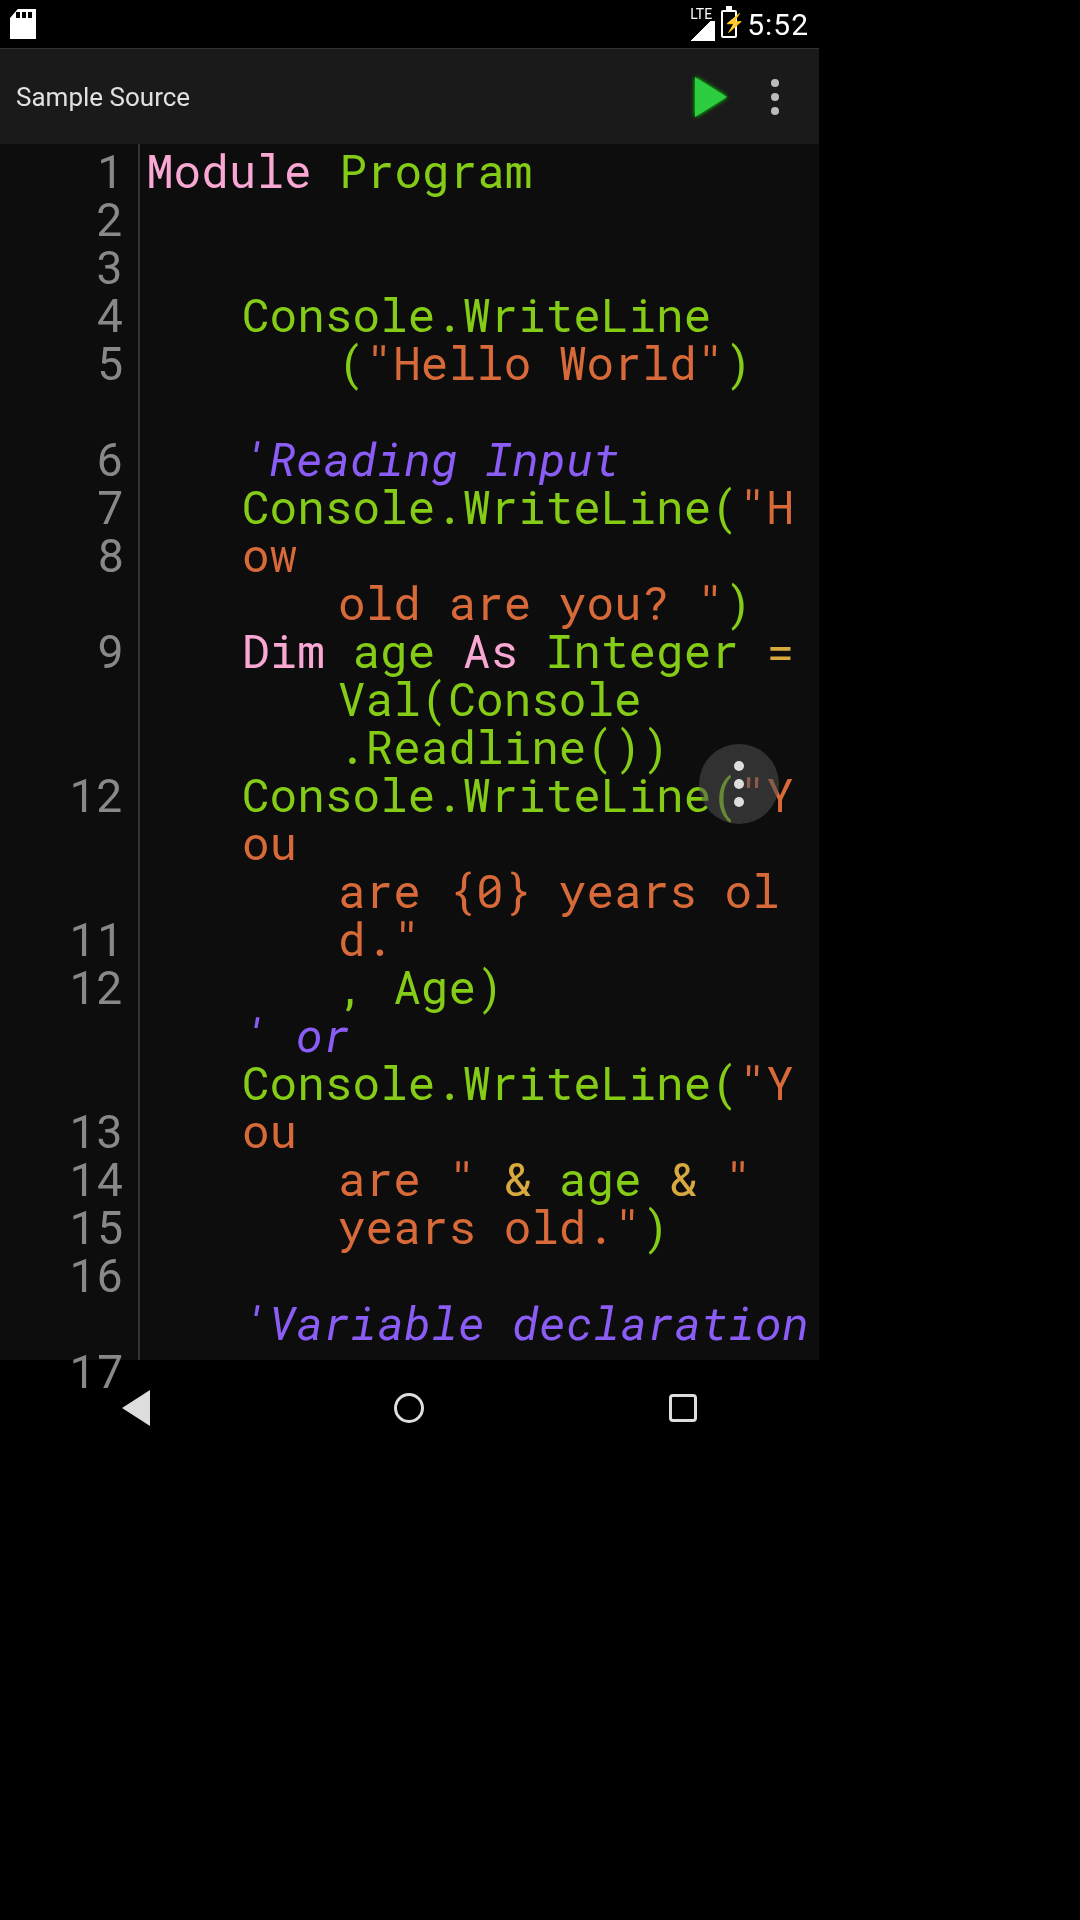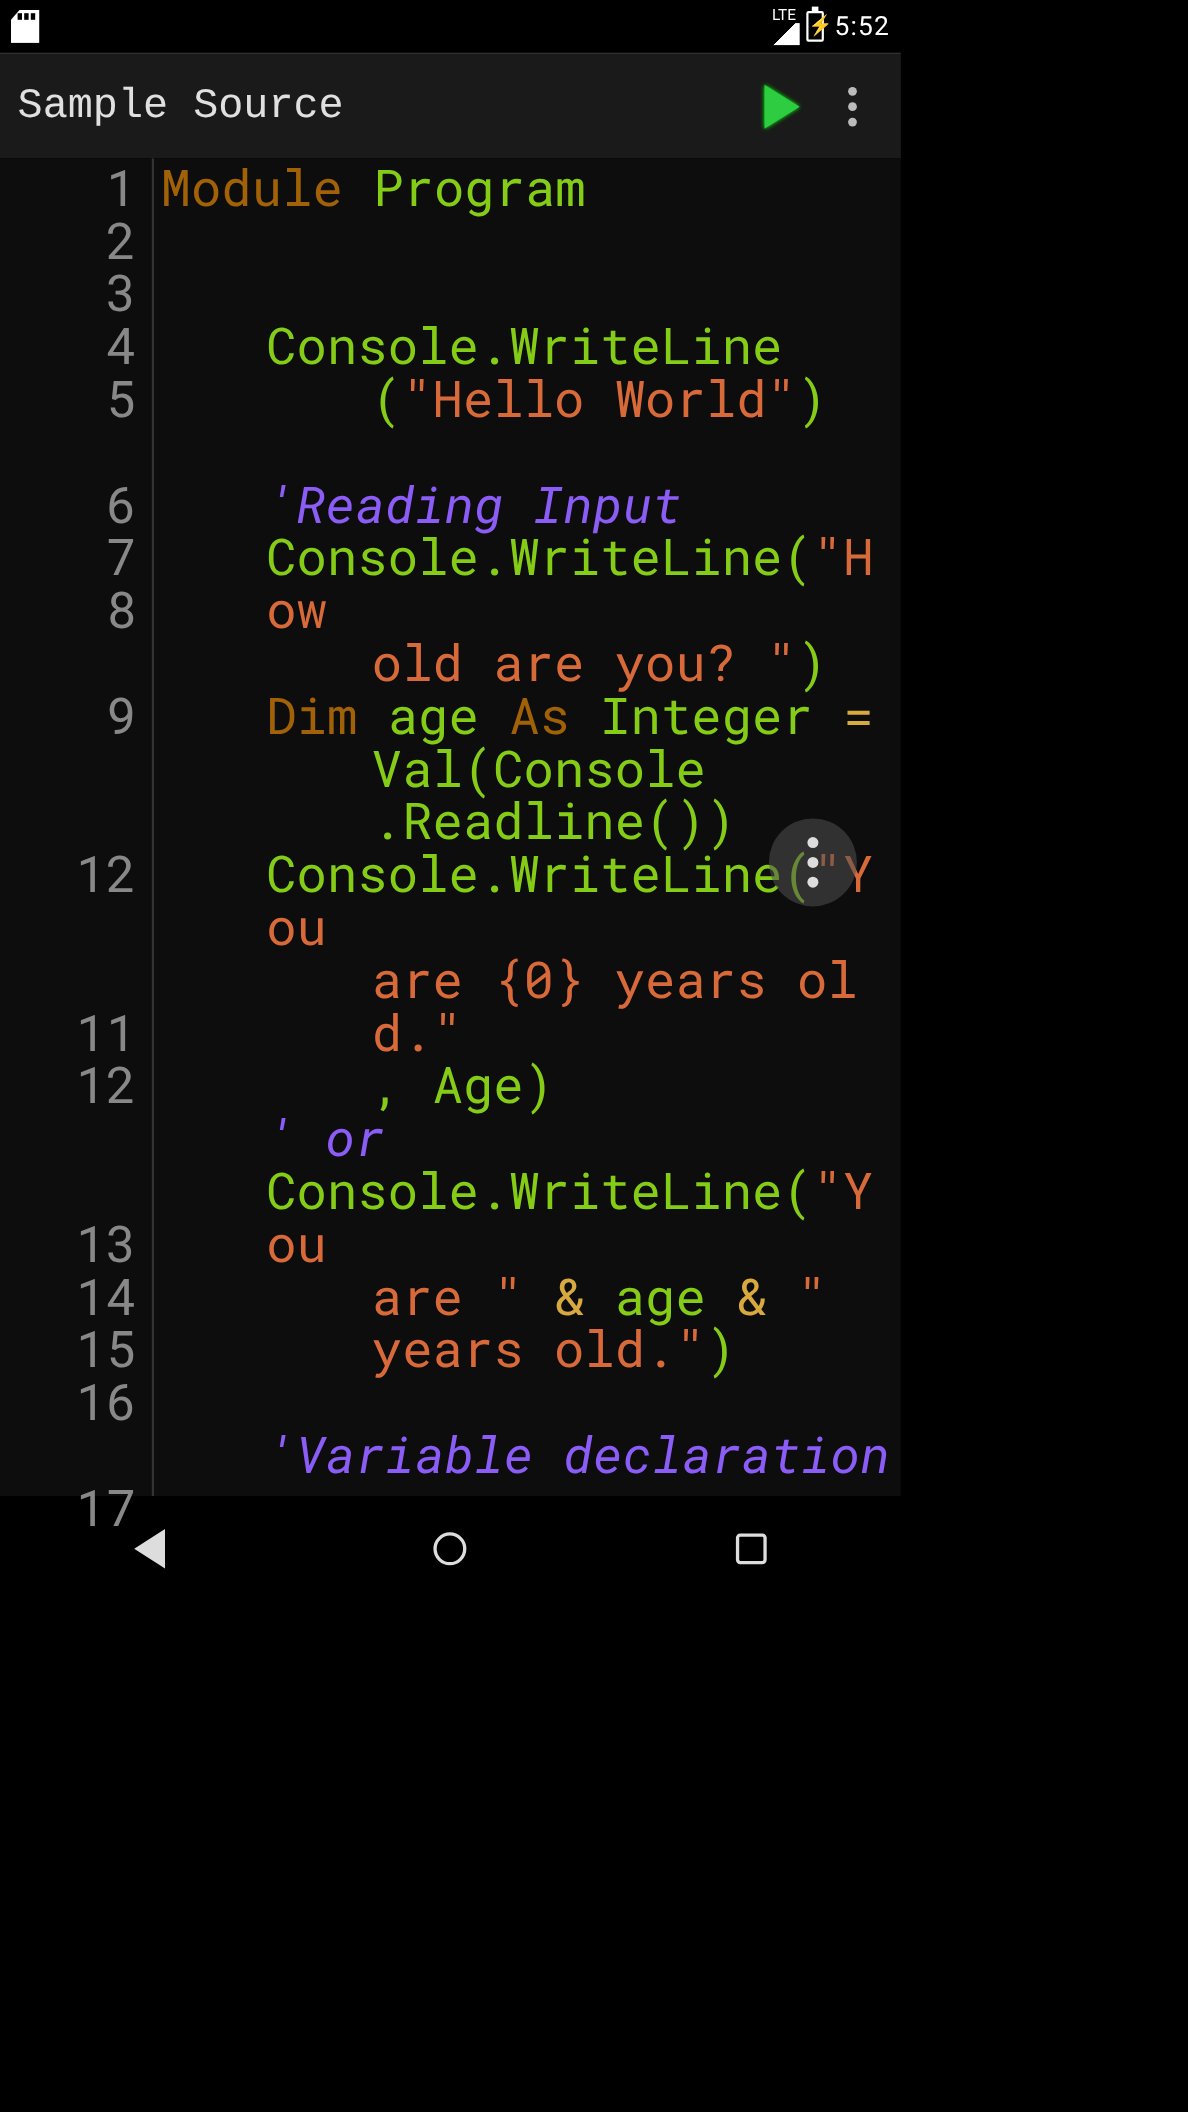--- a/index.html
+++ b/index.html
@@ -16,32 +16,32 @@
   .status-left, .status-right { display: flex; align-items: center; gap: 10px; }
   .status-right { gap: 6px; }
   .sd-icon { width: 26px; height: 30px; background: #fff; position: relative; clip-path: polygon(0 30%, 30% 0, 100% 0, 100% 100%, 0 100%);}
   .sd-icon::after { content:""; position:absolute; right:4px; top:3px; width:4px; height:6px; background:#000; box-shadow: -6px 0 0 #000, -12px 0 0 #000; }
   .lte-sig { display:flex; flex-direction:column; align-items:center; font-size:14px; line-height:1; }
   .lte-sig .sig-tri { width:28px; height:20px; background: linear-gradient(135deg, transparent 49.5%, #fff 50%); position:relative; }
   .lte-sig .sig-tri::after { content:""; position:absolute; left:0; top:0; width:14px; height:20px; background:#000; clip-path: polygon(0 0, 100% 0, 100% 50%, 0 50%);}
   .batt { width: 16px; height: 28px; border: 2px solid #fff; border-radius: 2px; position: relative; }
   .batt::before { content:""; position:absolute; top:-6px; left:3px; width:6px; height:4px; background:#fff; }
   .batt::after { content:"⚡"; position:absolute; top:0; left:0; right:0; text-align:center; font-size:18px; color:#fff; }
-  .clock { font-size: 24px; letter-spacing: 1px; margin-left:4px; }
+  .clock { font-size: 30px; letter-spacing: 1px; margin-left:4px; }
 
   
   .app-bar {
     height: 96px; width: 100%;
     background: #1a1a1a;
     border-top: 1px solid #333;
     display: flex; align-items: center;
     padding: 0 16px;
     color: #e0e0e0;
   }
-  .app-title { font-size: 38px; flex: 1; font-family: Liberation Mono, monospace; }
+  .app-title { font-size: 26px; flex: 1; }
   .play-btn { width: 72px; height: 72px; display:flex; align-items:center; justify-content:center; }
   .play-tri {
     width: 0; height: 0;
     border-left: 32px solid #2ecc40;
     border-top: 20px solid transparent;
     border-bottom: 20px solid transparent;
     filter: drop-shadow(0 0 2px #0f0);
   }
   .overflow-btn { width: 56px; height: 72px; display:flex; align-items:center; justify-content:center; }
   .dots-v { width: 8px; height: 8px; background:#bbb; border-radius:50%; position:relative; }
@@ -73,21 +73,21 @@
     flex: 1;
     color: #d0d0d0;
     padding: 2px 6px 0 6px;
     overflow: hidden;
   }
   .code-line { min-height: 48px; white-space: pre-wrap; word-break: break-all; }
   .ind1 { padding-left: 96px; text-indent: 0; }
   .ind1.wrap-cont { padding-left: 192px; text-indent: 0; }
 
   
-  .kw { color: #a16207; text-align: center; }           
+  .kw { color: #f9a8d4; text-align: center; }           
   .str { color: #d86a3a; }          
   .cmt { color: #8b5cf6; font-style: italic; } 
   .op { color: #d8a93e; }           
   .plain { color: #84cc16; }
 
   
   .fab {
     position: absolute;
     right: 40px; top: 600px;
     width: 80px; height: 80px;

